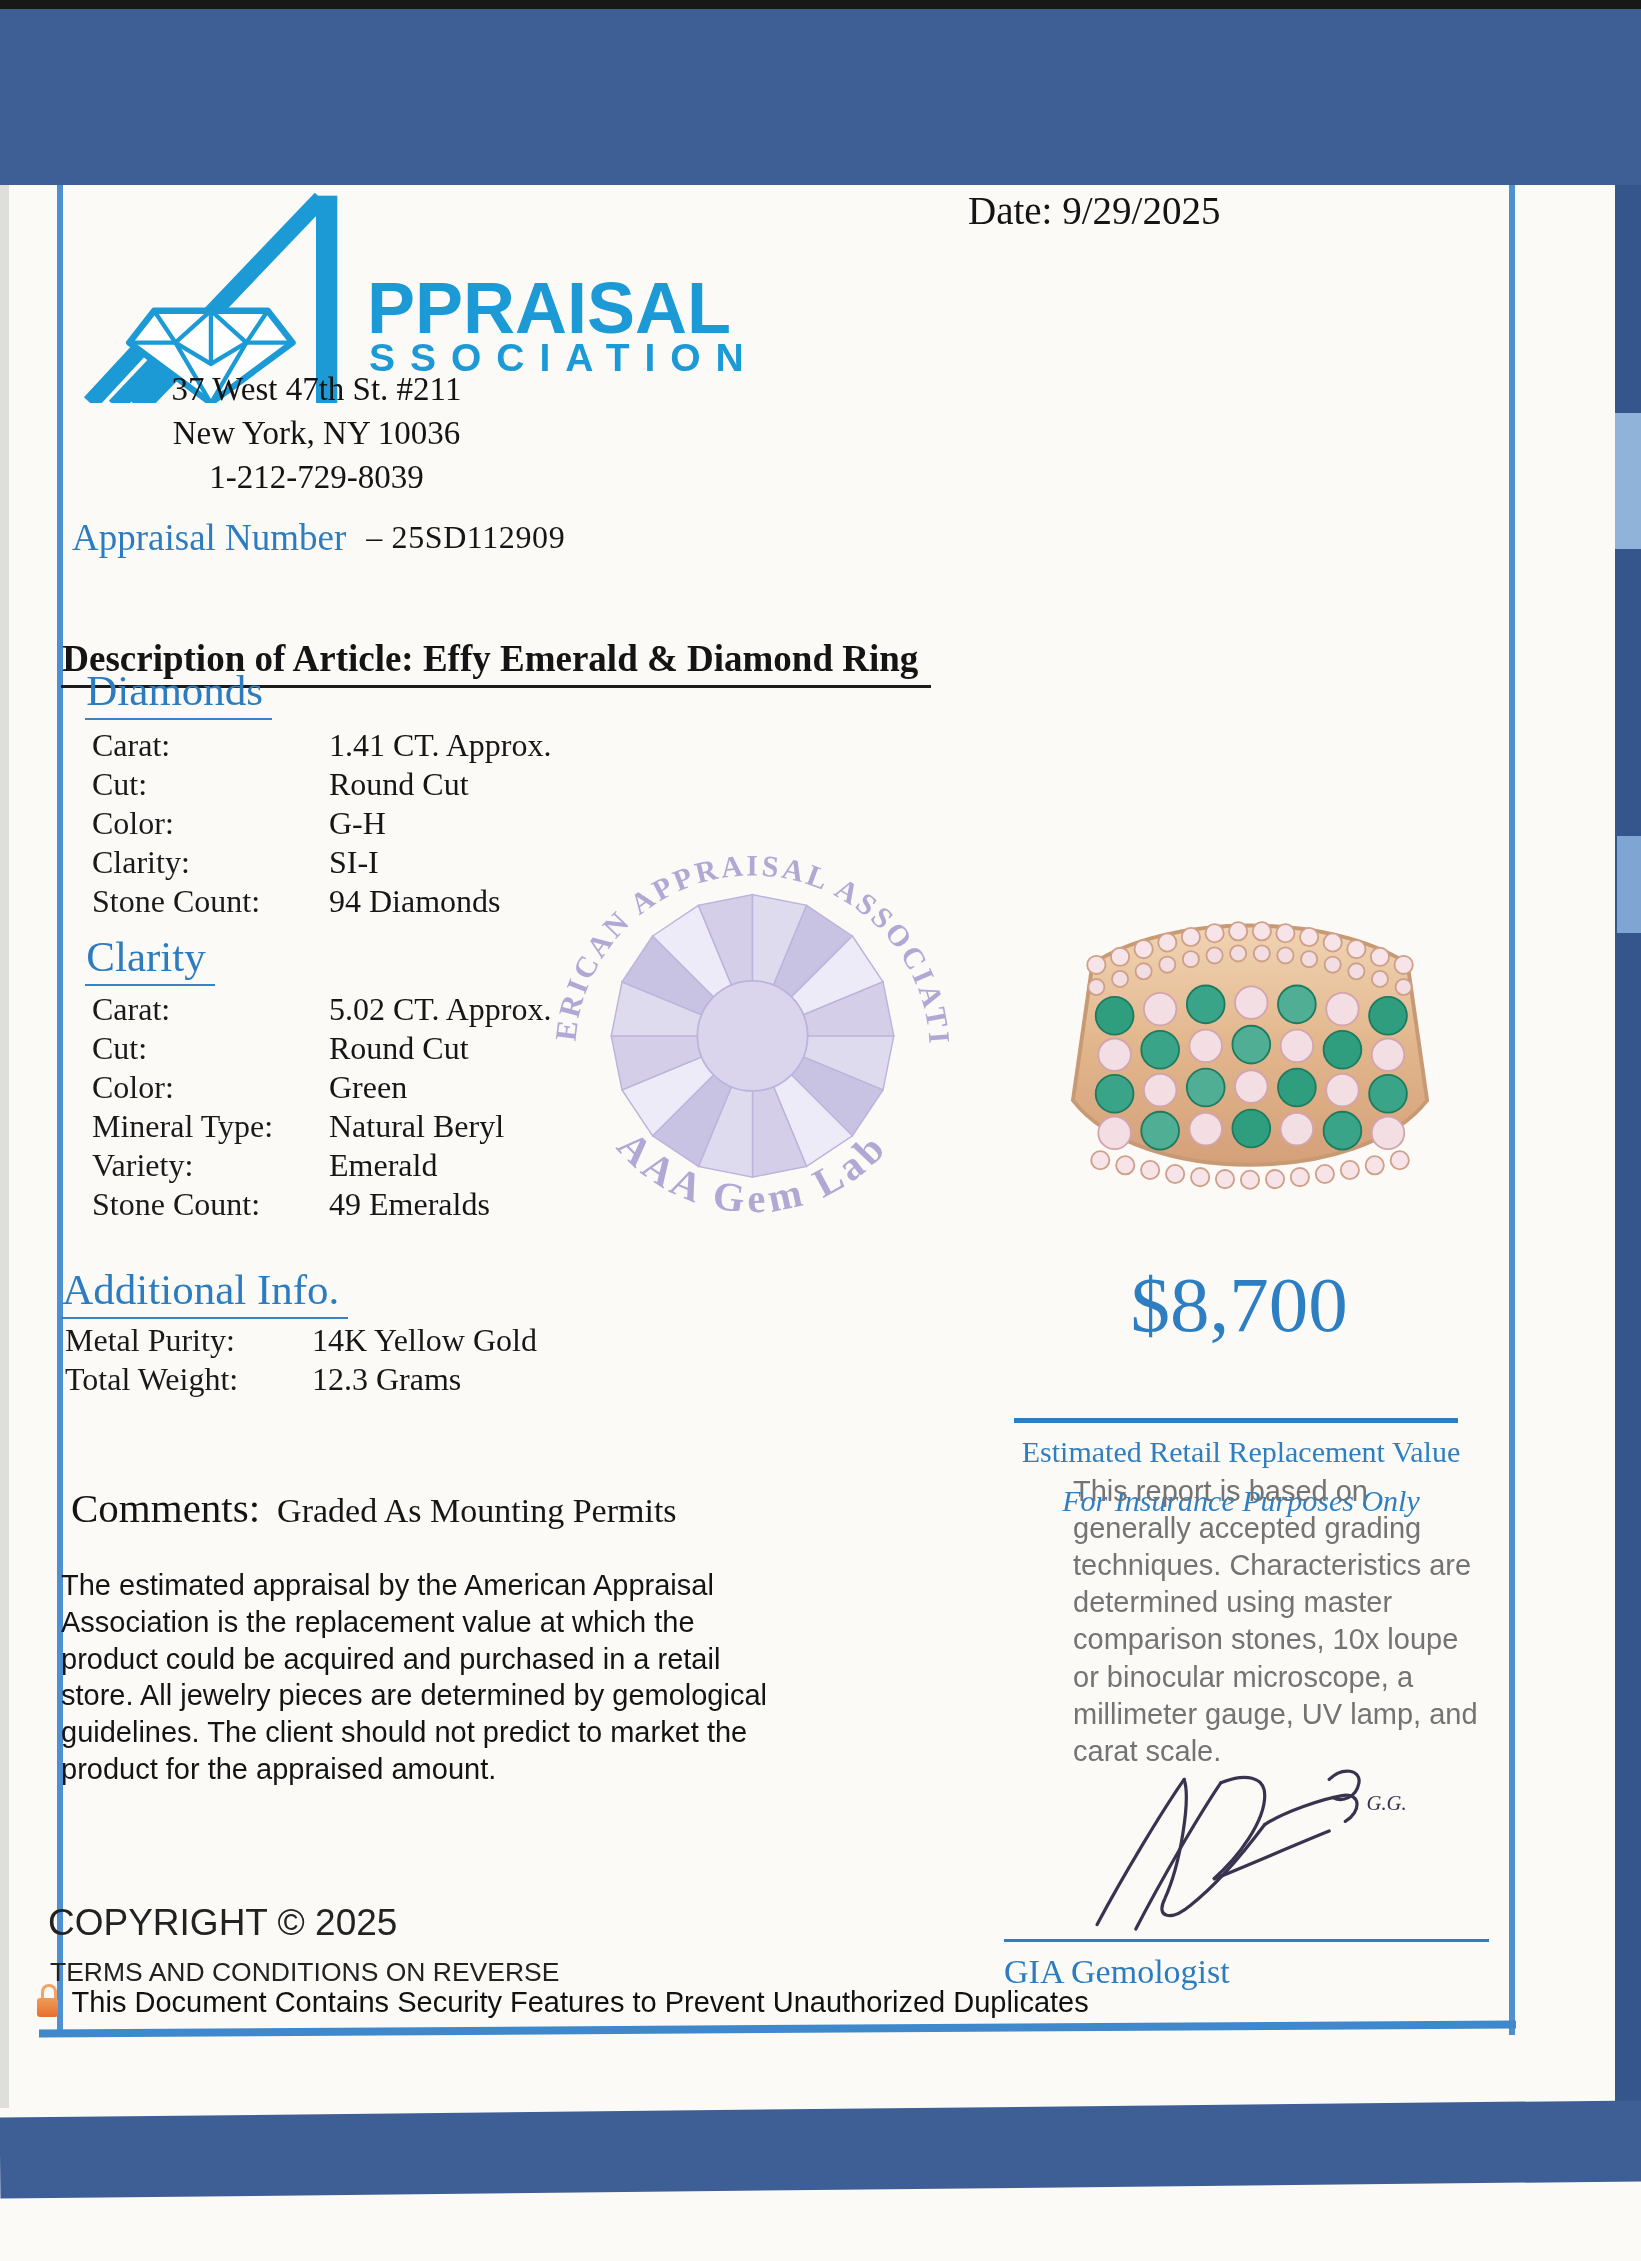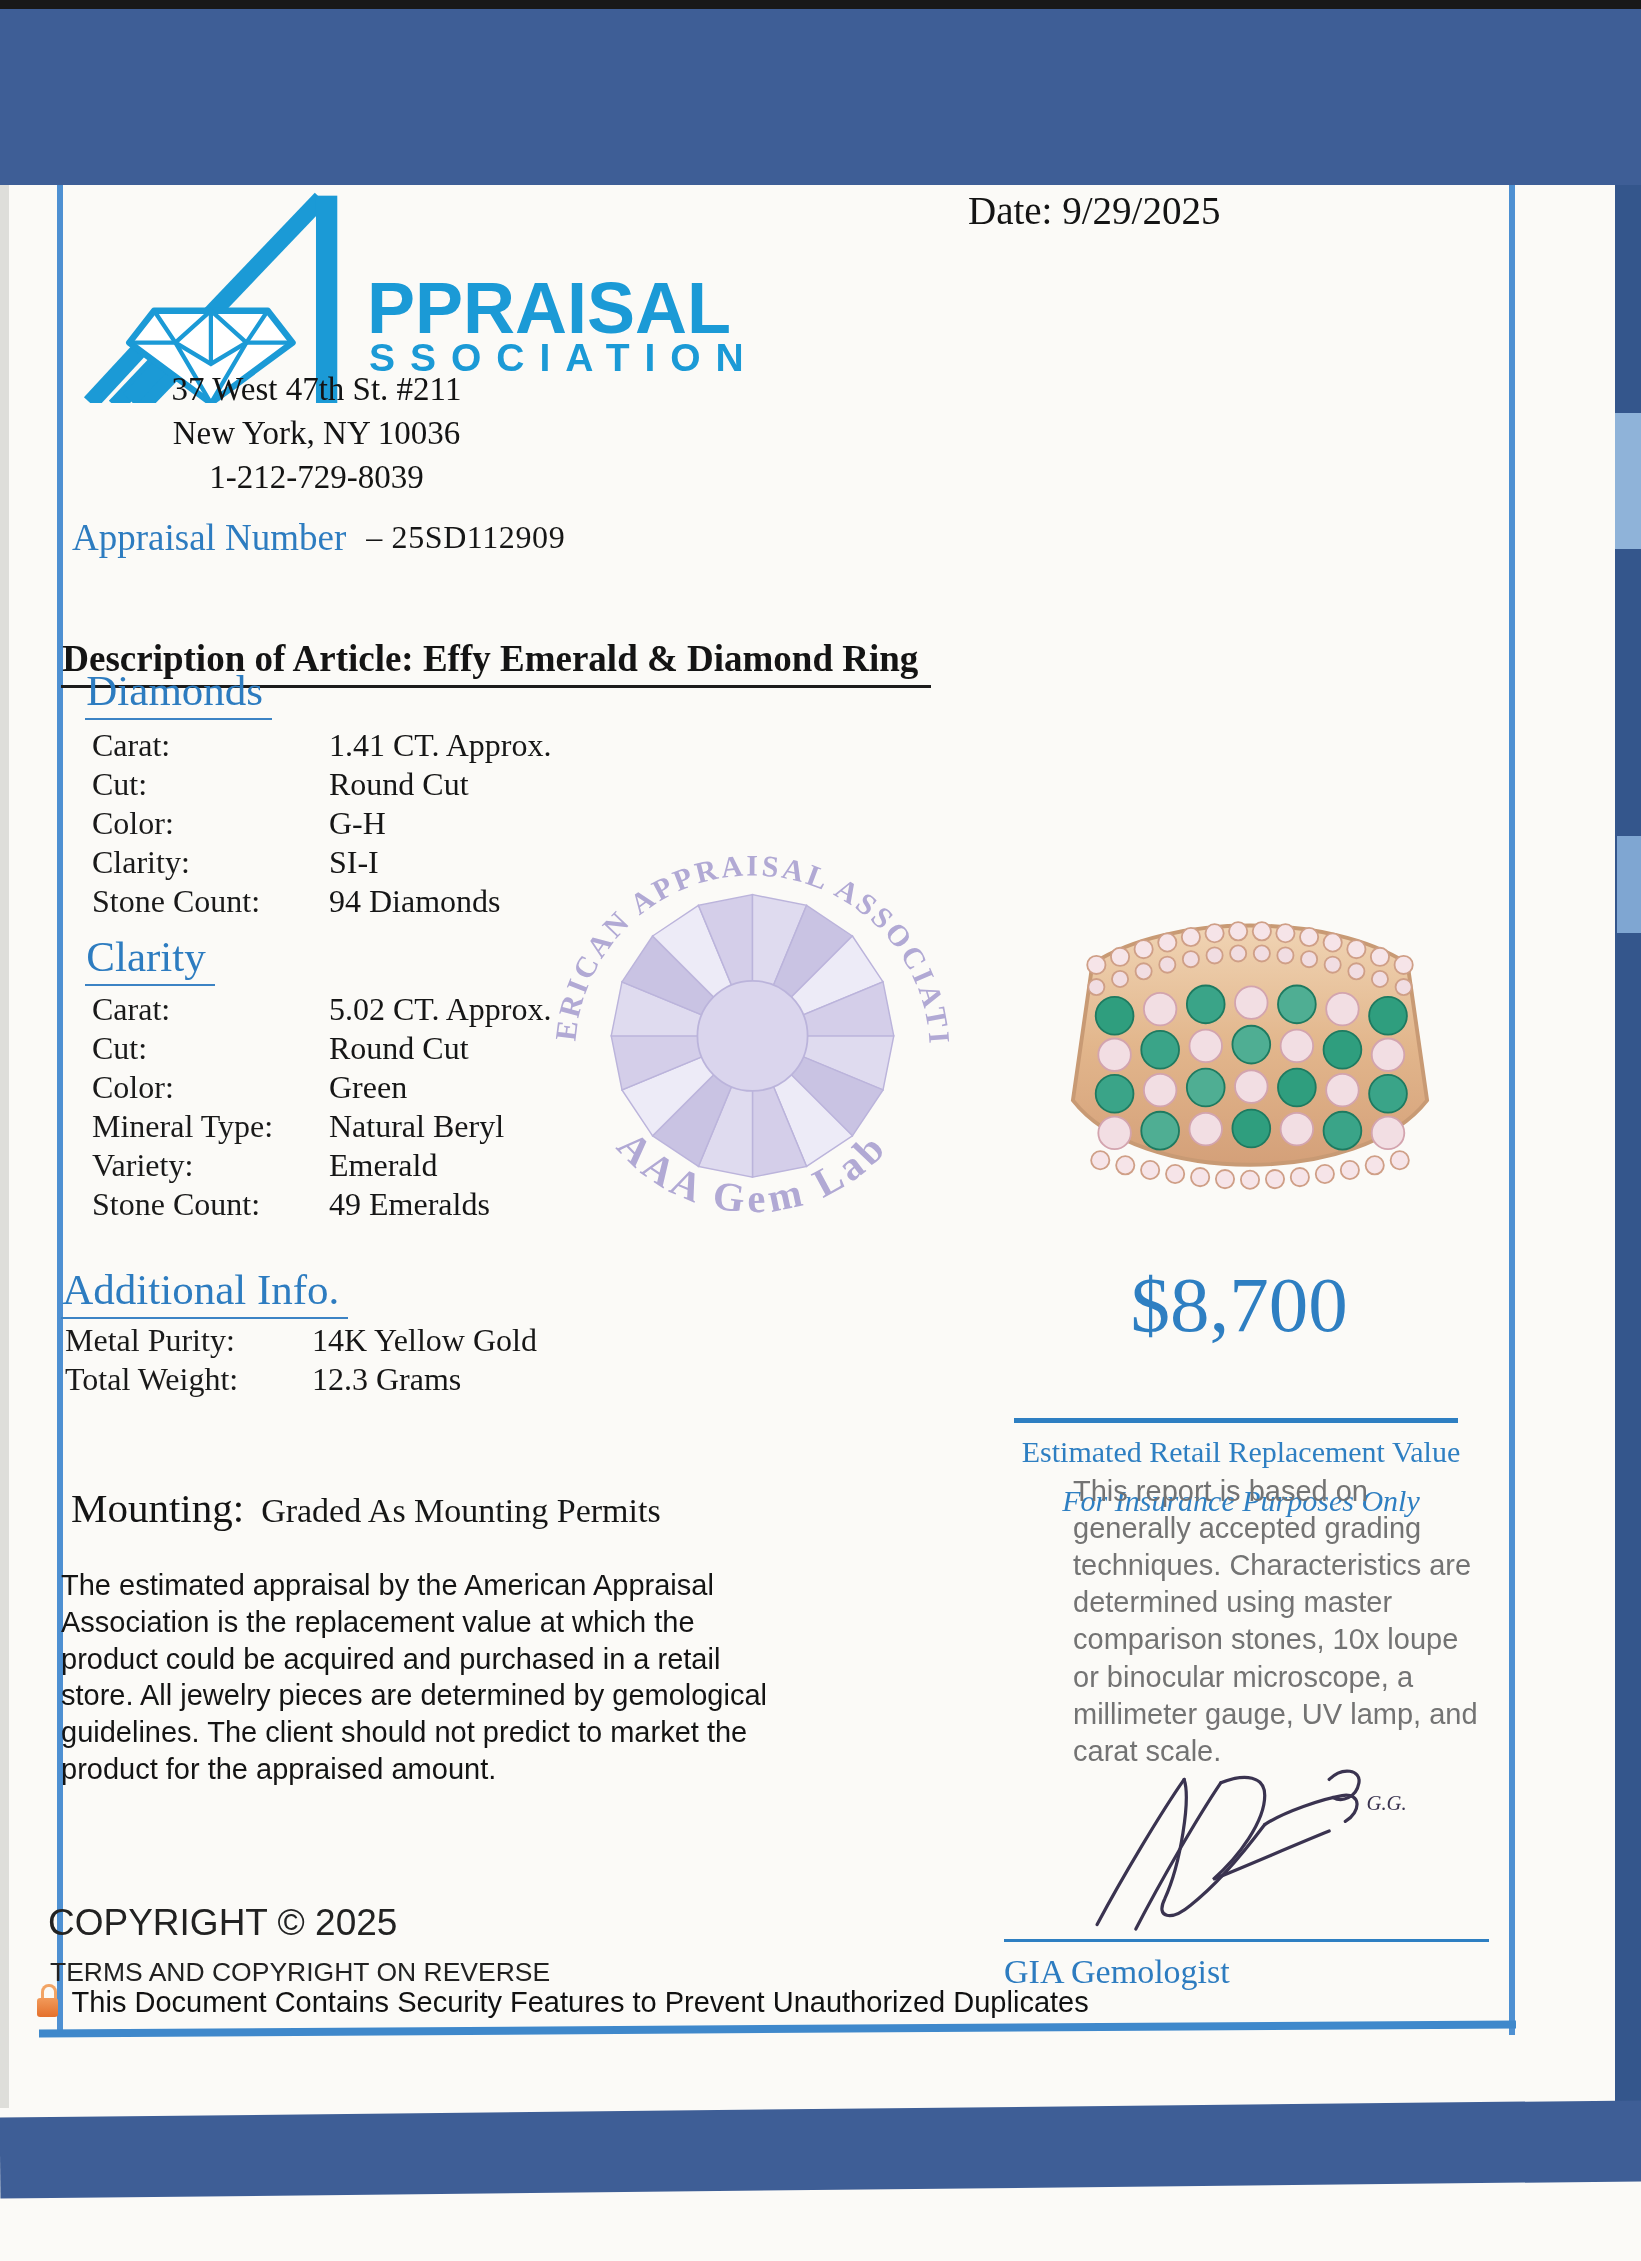--- a/index.html
+++ b/index.html
@@ -305,42 +305,42 @@
         <span class="val">12.3 Grams</span>
       </div>
   </div>
 
   <div class="abs amount">$8,700</div>
   <div class="abs value-hr"></div>
   <div class="abs value-cap1">Estimated Retail Replacement Value</div>
   <div class="abs value-cap2">For Insurance Purposes Only</div>
 
   <div class="abs comments-line">
-    <span class="comments-label">Mounting:</span>
+    <span class="comments-label">Comments:</span>
     <span class="comments-value">Graded As Mounting Permits</span>
   </div>
   <div class="abs disclaimer">The estimated appraisal by the American Appraisal Association is the replacement value at which the product could be acquired and purchased in a retail store. All jewelry pieces are determined by gemological guidelines. The client should not predict to market the product for the appraised amount.</div>
   <div class="abs report-note">This report is based on generally accepted grading techniques. Characteristics are determined using master comparison stones, 10x loupe or binocular microscope, a millimeter gauge, UV lamp, and carat scale.</div>
 
   <svg class="abs signature" viewBox="0 0 560 282">
     <g stroke="#3a3350" stroke-width="5" fill="none" stroke-linecap="round">
       <path d="M70,255 C110,180 170,80 205,30"></path>
       <path d="M130,262 C170,185 225,90 262,35"></path>
       <path d="M205,30 C215,60 200,160 175,215 C160,245 185,250 215,225 C260,190 300,140 330,100"></path>
       <path d="M262,35 C300,20 330,25 330,55 C330,95 290,150 250,185 C300,165 380,130 430,110"></path>
       <path d="M330,100 C360,80 420,60 450,55 C480,50 480,80 455,95"></path>
       <path d="M430,30 C450,10 480,14 476,36 C472,58 450,66 436,58"></path>
     </g>
     <text x="488" y="78" font-family="Liberation Serif, serif" font-style="italic" font-size="32" fill="#3a3350">G.G.</text>
   </svg>
   <div class="abs sig-hr"></div>
   <div class="abs sig-title">GIA Gemologist</div>
 
   <div class="abs copyright">COPYRIGHT © 2025</div>
-  <div class="abs terms">TERMS AND COPYRIGHT ON REVERSE</div>
+  <div class="abs terms">TERMS AND CONDITIONS ON REVERSE</div>
   <div class="abs security-row">
     <div class="lock">
         <div class="shackle"></div>
         <div class="body"></div>
       </div>
     <div class="security-text">This Document Contains Security Features to Prevent Unauthorized Duplicates</div>
   </div>
 
 </div>
 

